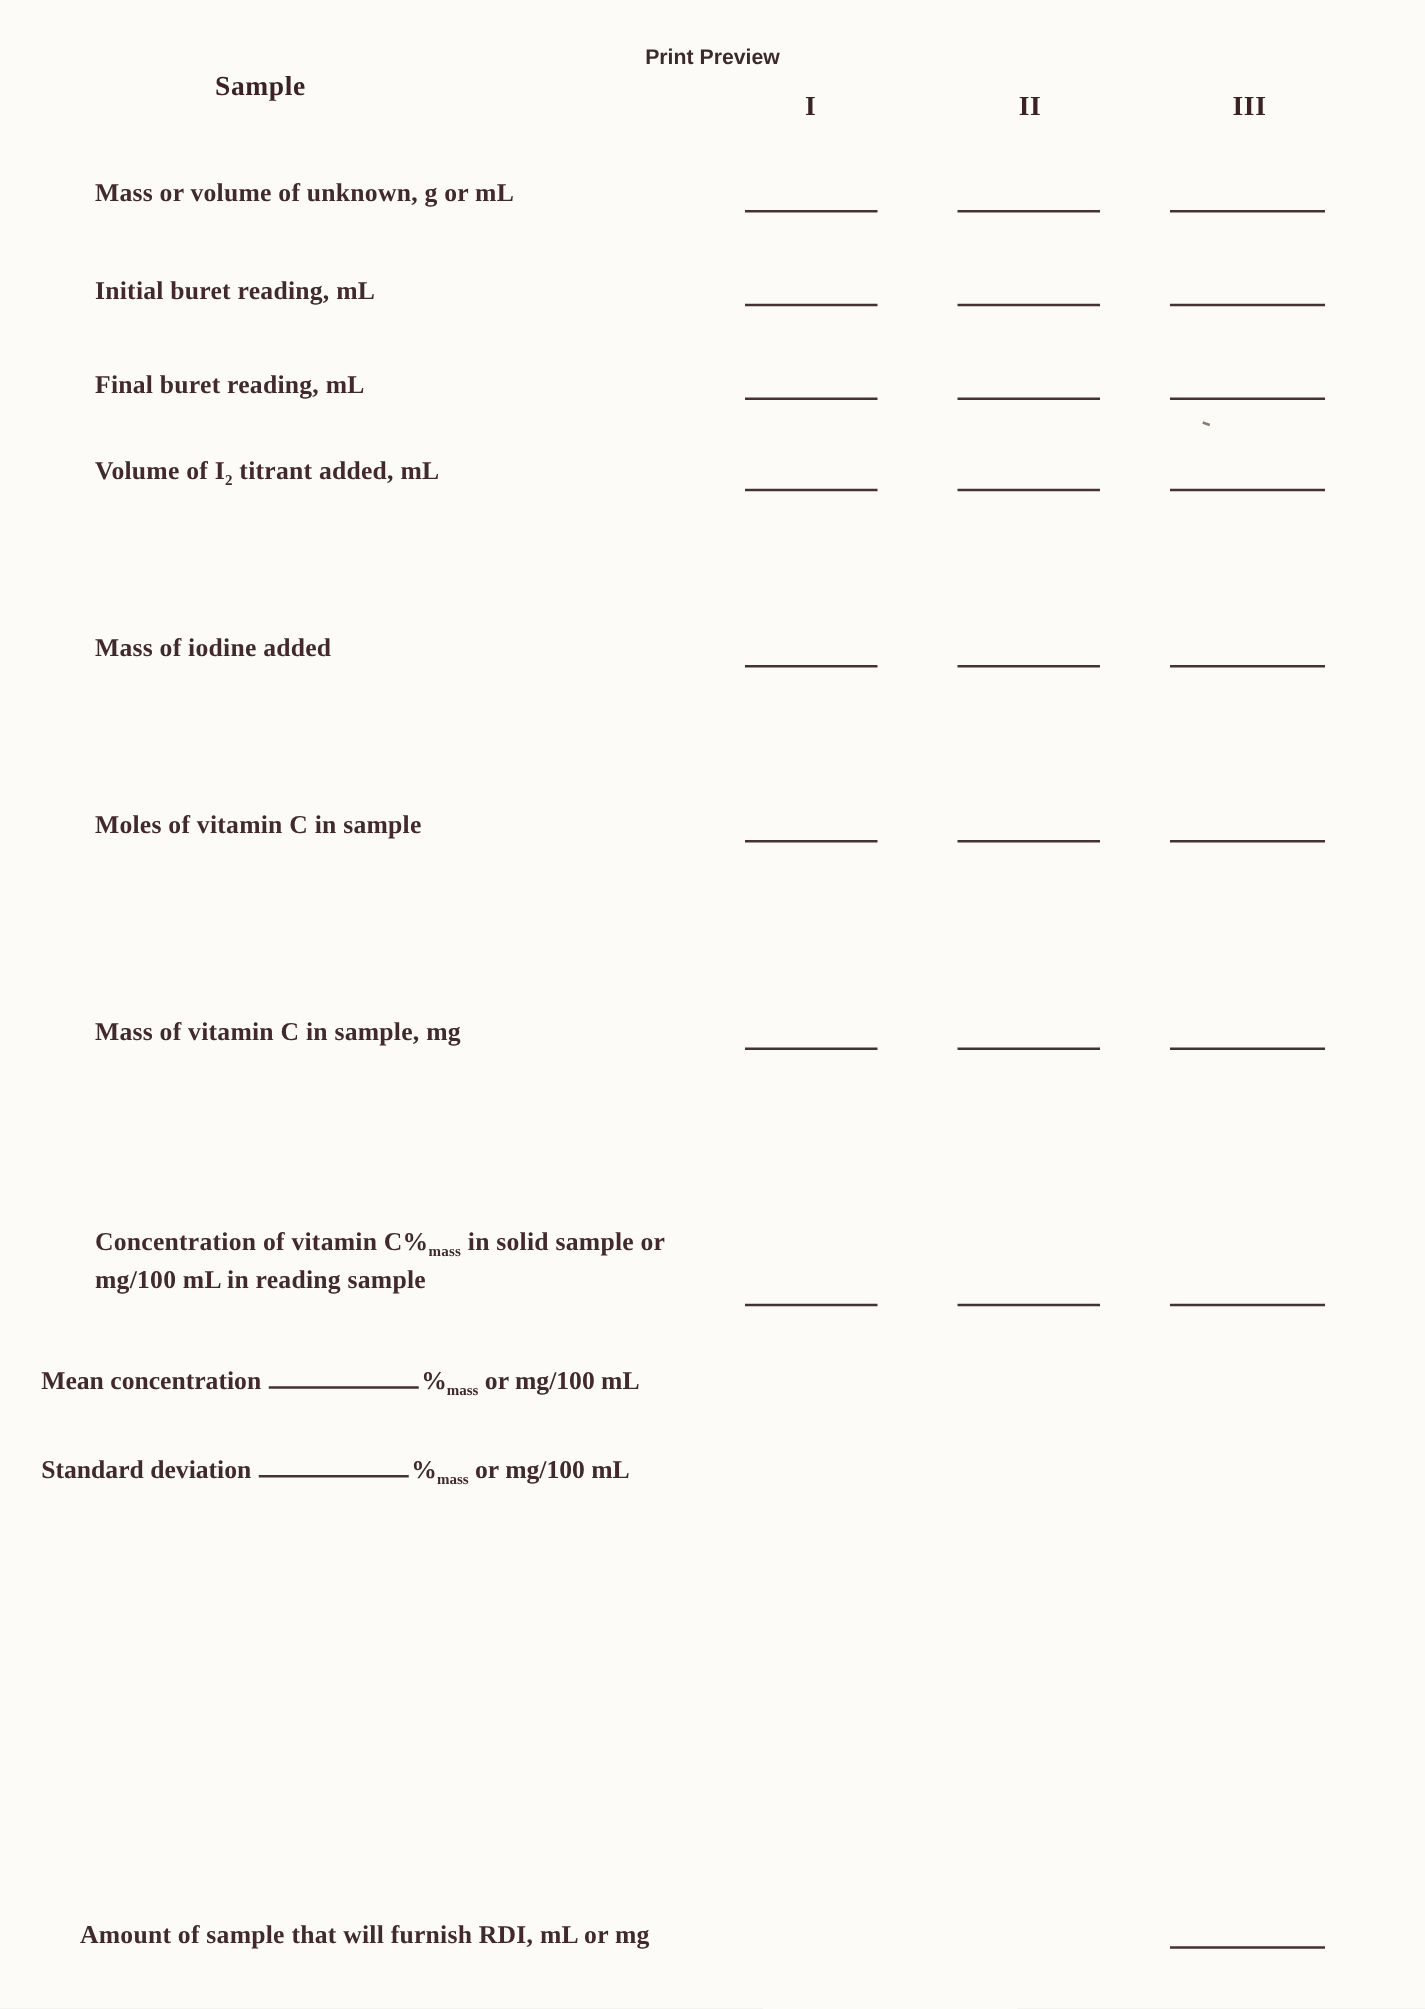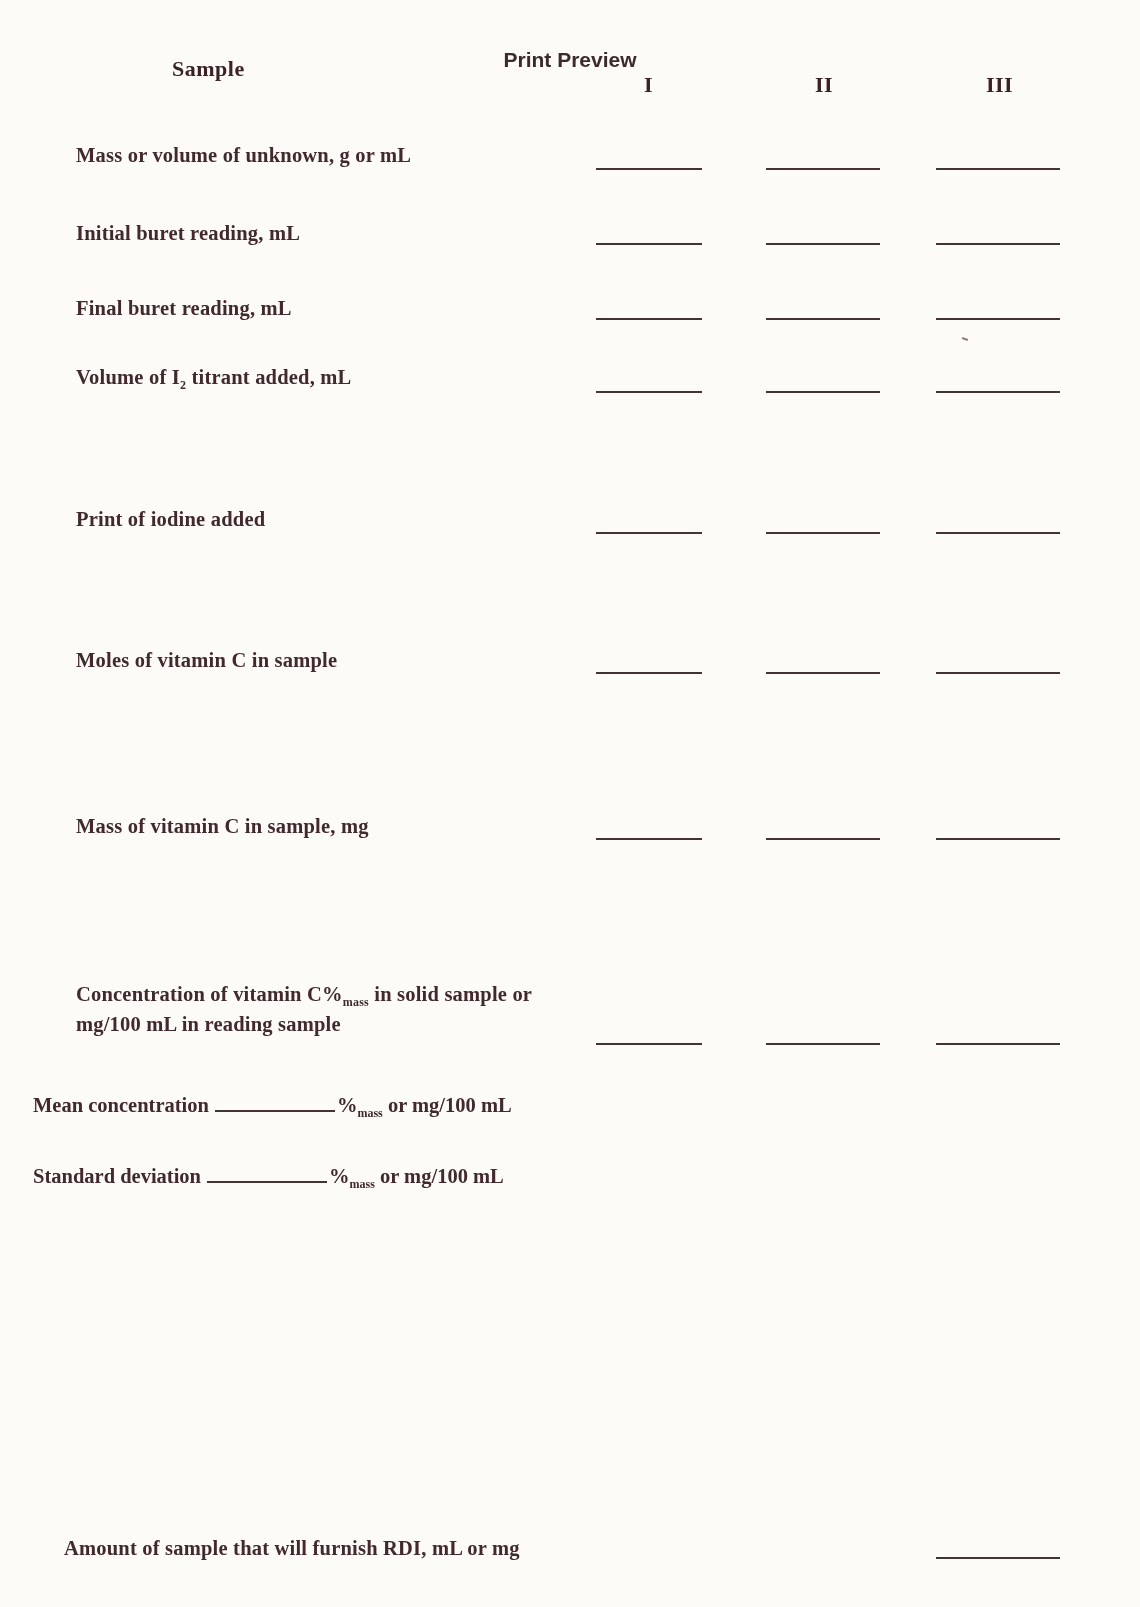--- a/index.html
+++ b/index.html
@@ -17,24 +17,23 @@
     color: #40292c;
     overflow: hidden;
   }
   .preview-title {
     position: absolute;
     top: 36px;
     left: 0;
     width: 100%;
     text-align: center;
     font-family: "Liberation Sans", sans-serif;
-    font-size: 21px;
+    font-size: 17px;
     font-weight: 700;
     color: #3c2a2c;
-    margin-top: 12px;
   }
   .hdr {
     position: absolute;
     font-size: 22px;
     font-weight: 700;
     color: #3c2225;
     letter-spacing: 0.5px;
   }
   .lbl {
     position: absolute;
@@ -110,21 +109,21 @@
   <div class="blank c1" style="top:318px;"></div>
   <div class="blank c2" style="top:318px;"></div>
   <div class="blank c3" style="top:318px;"></div>
   <div class="stray-mark"></div>
 
   <div class="lbl" style="top:366px;"><span>Volume of I</span><sub>2</sub><span> titrant added, mL</span></div>
   <div class="blank c1" style="top:391px;"></div>
   <div class="blank c2" style="top:391px;"></div>
   <div class="blank c3" style="top:391px;"></div>
 
-  <div class="lbl" style="top:508px;">Print of iodine added</div>
+  <div class="lbl" style="top:508px;">Mass of iodine added</div>
   <div class="blank c1" style="top:532px;"></div>
   <div class="blank c2" style="top:532px;"></div>
   <div class="blank c3" style="top:532px;"></div>
 
   <div class="lbl" style="top:649px;">Moles of vitamin C in sample</div>
   <div class="blank c1" style="top:672px;"></div>
   <div class="blank c2" style="top:672px;"></div>
   <div class="blank c3" style="top:672px;"></div>
 
   <div class="lbl" style="top:815px;">Mass of vitamin C in sample, mg</div>

